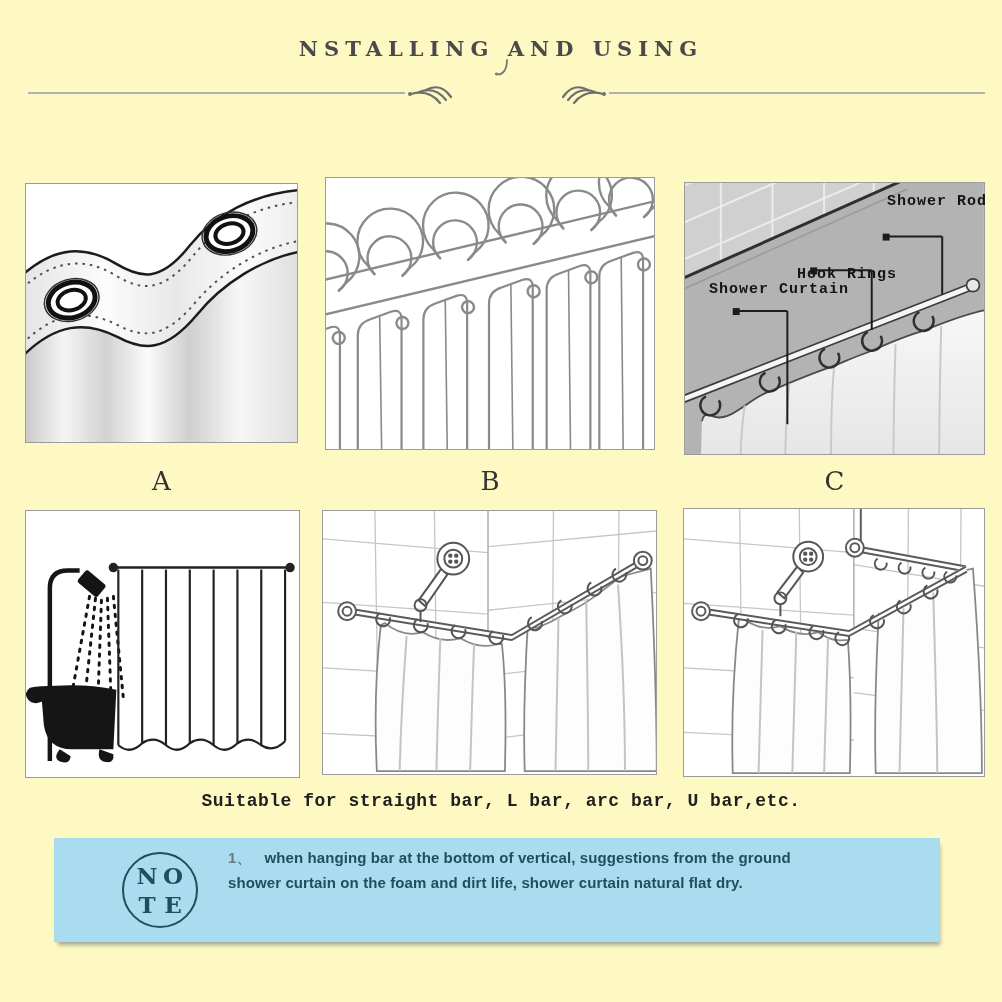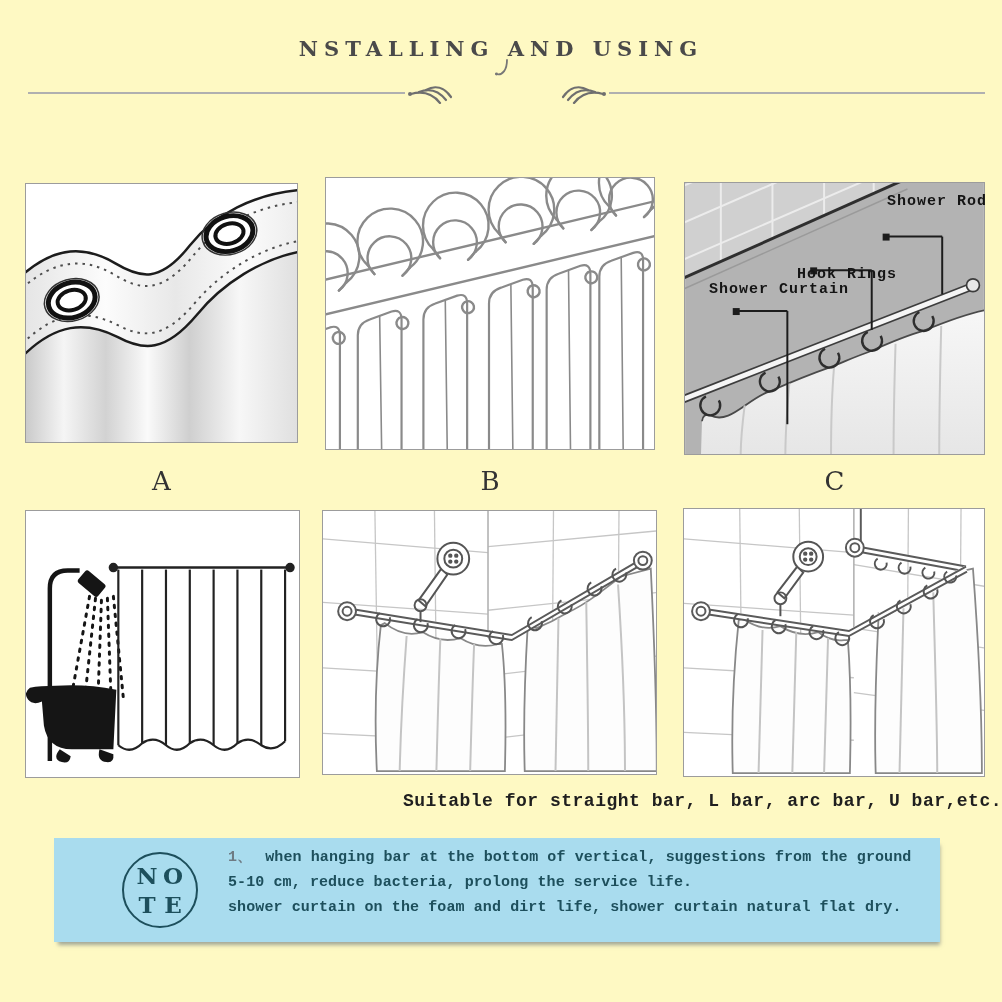--- a/index.html
+++ b/index.html
@@ -29,34 +29,34 @@
   #letterA{left:25px;width:273px;}
   #letterB{left:325px;width:330px;}
   #letterC{left:684px;width:301px;}
   
   .c-label{position:absolute;font-family:"Liberation Mono","DejaVu Sans Mono",monospace;
       font-size:15px;font-weight:bold;color:#141414;white-space:nowrap;letter-spacing:1px;}
   #lblRod{left:182px;top:10px;margin-left:20px;}
   #lblRings{left:112px;top:57px;margin-top:26px;}
   #lblCurtain{left:24px;top:98px;}
   
-  .suitable{position:absolute;left:0;top:791px;width:100%;text-align:right;
+  .suitable{position:absolute;left:0;top:791px;width:100%;text-align:center;
       font-family:"Liberation Mono","DejaVu Sans Mono",monospace;font-size:18px;font-weight:bold;
       letter-spacing:0.5px;color:#1f1f1f;}
   
   .note-band{position:absolute;left:54px;top:838px;width:886px;height:104px;
       background:#a9dcee;box-shadow:2px 5px 4px -2px rgba(100,112,120,0.6);}
   .note-badge{position:absolute;left:68px;top:14px;width:76px;height:76px;border-radius:50%;
       border:2.5px solid #1d4f5c;box-sizing:border-box;display:grid;
       grid-template-columns:1fr 1fr;grid-template-rows:1fr 1fr;padding:7px 10px;}
   .note-badge span{display:flex;align-items:center;justify-content:center;
       font-family:"DejaVu Serif","Liberation Serif",serif;font-size:23px;font-weight:600;
       color:#1d4f5c;line-height:1;}
   .note-text{position:absolute;left:174px;top:7px;width:700px;
-      font-family:Liberation Mono, monospace;font-size:15px;font-weight:bold;
+      font-family:Liberation Sans, sans-serif;font-size:15px;font-weight:bold;
       letter-spacing:0.1px;color:#1d4f5c;line-height:25px;}
   .note-num{color:#6e7b84;margin-right:13px;}
 </style>
 </head>
 <body>
 
 <div class="page">
 
   <div class="title">NSTALLING AND USING</div>
   <svg class="flourish" width="16" height="24" viewBox="0 0 16 24">
@@ -447,18 +447,17 @@
     <div class="note-badge">
       <span>N</span>
       <span>O</span>
       <span>T</span>
       <span>E</span>
     </div>
     <div class="note-text">
       <div class="note-line">
         <span class="note-num">1、</span><span>when hanging bar at the bottom of vertical, suggestions from the ground</span>
       </div>
-      <div class="note-line">5-10 cm, reduce bacteria, prolong the service life.</div>
       <div class="note-line">shower curtain on the foam and dirt life, shower curtain natural flat dry.</div>
     </div>
   </div>
 
 </div>
 
 </body></html>

